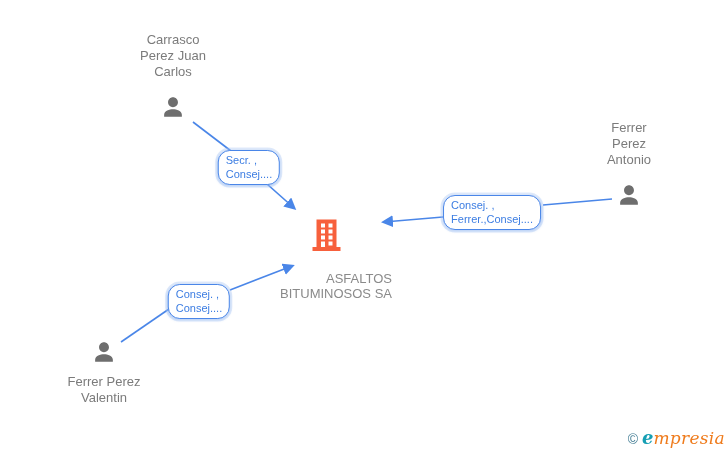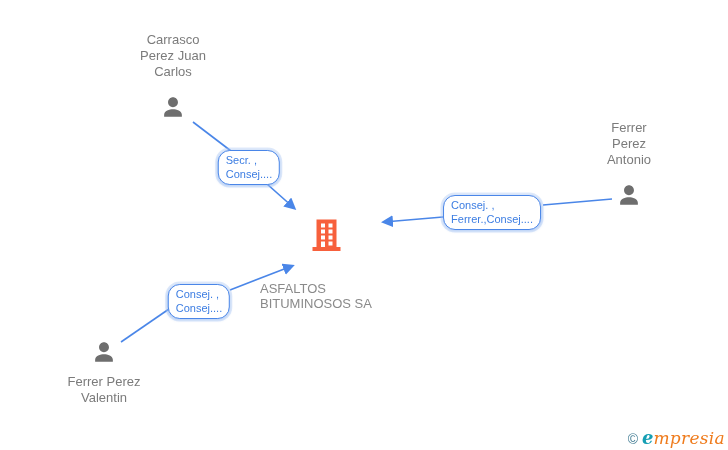--- a/index.html
+++ b/index.html
@@ -15,21 +15,21 @@
     color:#7b7b7b;font-size:13px;line-height:16px;text-align:center;white-space:normal;
   }
   .node-carrasco{left:173px;top:32px;width:84px;}
   .node-antonio{left:629px;top:120px;width:70px;}
   .node-valentin{left:104px;top:338px;width:74px;}
   .node-carrasco .icon-wrap,.node-antonio .icon-wrap{margin-top:13px;}
   .node-valentin .person-name{margin-top:8px;}
   .icon-wrap{display:block;height:28px;}
 
   .company-node{position:absolute;left:326px;top:218px;z-index:2;display:flex;flex-direction:column;align-items:center;transform:translateX(-50%);cursor:pointer;}
-  .company-name{margin-top:24px;width:132px;color:#8a8a8a;font-size:13px;line-height:15px;text-align:left;}
+  .company-name{margin-top:14px;width:132px;color:#8a8a8a;font-size:13px;line-height:15px;text-align:right;}
 
   .edge-label{
     position:absolute;z-index:3;transform:translateX(-50%);
     background:#ffffff;border:1.5px solid #4a86e8;border-radius:12px;
     box-shadow:0 0 0 2.5px rgba(168,198,243,0.38), 0 1px 3px rgba(74,134,232,0.35);
     color:#3c7de2;font-size:11px;line-height:13.5px;text-align:left;
     padding:3px 7px;white-space:nowrap;cursor:pointer;
   }
   .edge-label-1{left:249px;top:150px;}
   .edge-label-2{left:492px;top:195px;}

